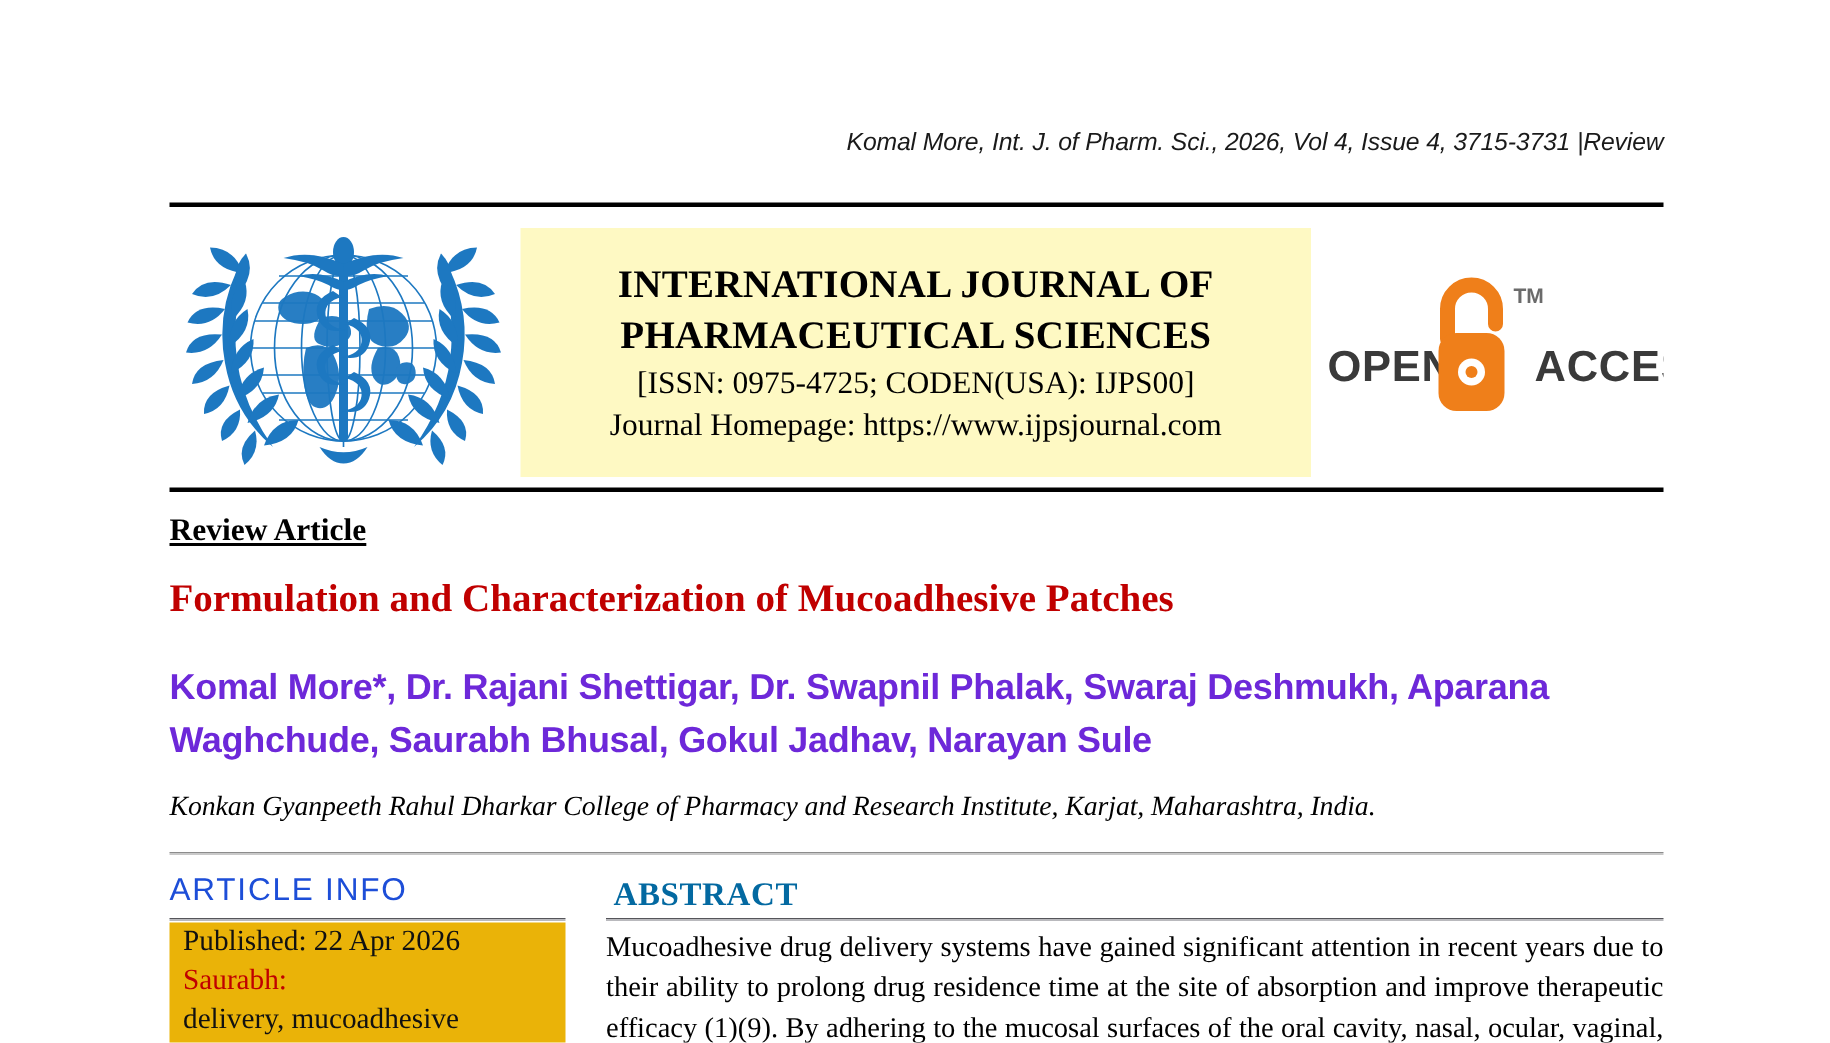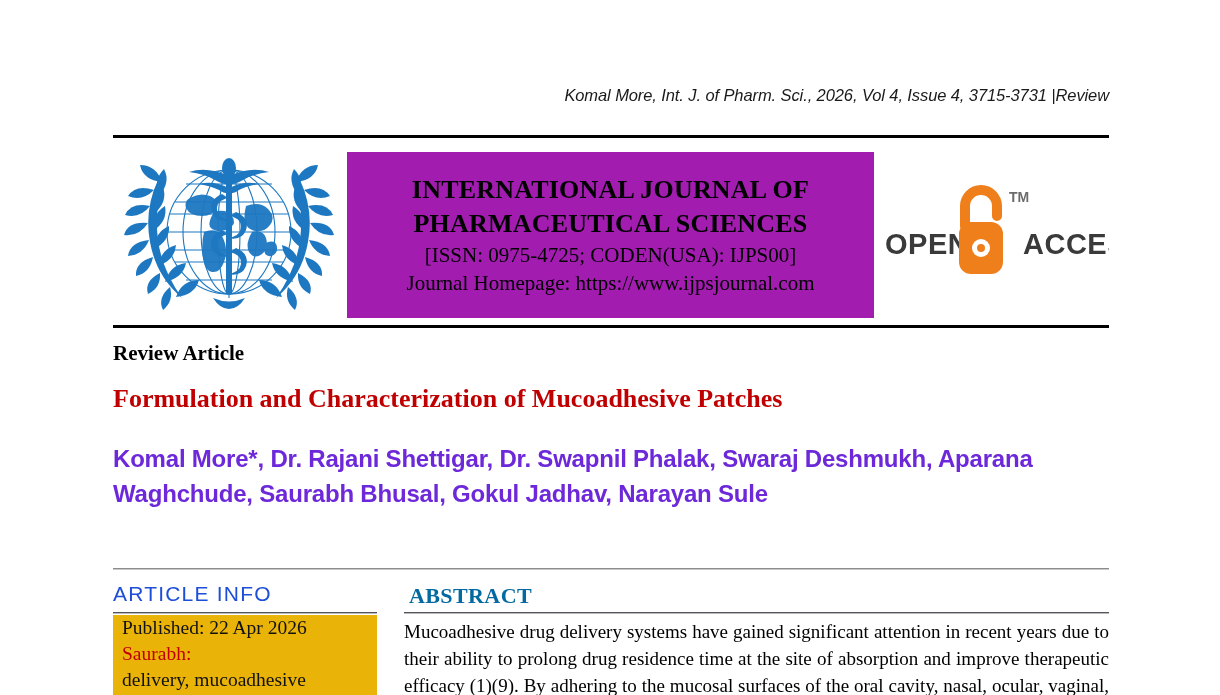--- a/index.html
+++ b/index.html
@@ -44,21 +44,21 @@
   
   .masthead{position:absolute;left:113px;top:126px;width:996px;height:184px;}
 
   .who-logo{
     position:absolute;left:5px;top:6px;width:222px;height:172px;
   }
   .who-logo svg{display:block;width:222px;height:172px;}
 
   .banner{
     position:absolute;left:234px;top:12px;width:527px;height:166px;
-    background:#a21caf;
+    background:#fef9c3;
   }
   .banner-inner{
     position:absolute;left:0;top:0;width:527px;height:166px;
     display:flex;flex-direction:column;align-items:center;justify-content:center;
     text-align:center;
   }
   .banner-title{
     font-family:"Liberation Serif", serif;
     font-weight:bold;font-size:26px;color:#000;
     line-height:1.30;letter-spacing:0.2px;
@@ -74,21 +74,21 @@
 
   .oa{
     position:absolute;left:770px;top:34px;width:226px;height:110px;
   }
   .oa svg{display:block;width:226px;height:110px;}
 
   
   .review-label{
     position:absolute;left:113px;top:327px;
     font-family:"Liberation Serif", serif;
-    font-weight:bold;font-size:21px;color:#000;
+    font-weight:bold;font-size:21px;color:#000;text-decoration:underline;
   }
   .paper-title{
     position:absolute;left:113px;top:369px;width:996px;
     font-family:"Liberation Serif", serif;
     font-weight:bold;font-size:26px;color:#c00000;
     line-height:1.2;
   }
   .authors{
     position:absolute;left:113px;top:428px;width:920px;
     font-family:"Liberation Sans", sans-serif;
@@ -257,20 +257,21 @@
       </svg>
     </div>
 
   </div>
 
   <div class="rule-thick rule-bottom"></div>
 
   <div class="review-label">Review Article</div>
   <div class="paper-title">Formulation and Characterization of Mucoadhesive Patches</div>
   <div class="authors">Komal More*, Dr. Rajani Shettigar, Dr. Swapnil Phalak, Swaraj Deshmukh, Aparana Waghchude, Saurabh Bhusal, Gokul Jadhav, Narayan Sule</div>
+  <div class="affiliation">Konkan Gyanpeeth Rahul Dharkar College of Pharmacy and Research Institute, Karjat, Maharashtra, India.</div>
 
   <div class="rule-thin-full"></div>
 
   <div class="info-heading">ARTICLE INFO</div>
   <div class="abstract-heading">ABSTRACT</div>
 
   <div class="rule-head rule-info"></div>
   <div class="rule-head rule-abstract"></div>
 
   <div class="info-box">

